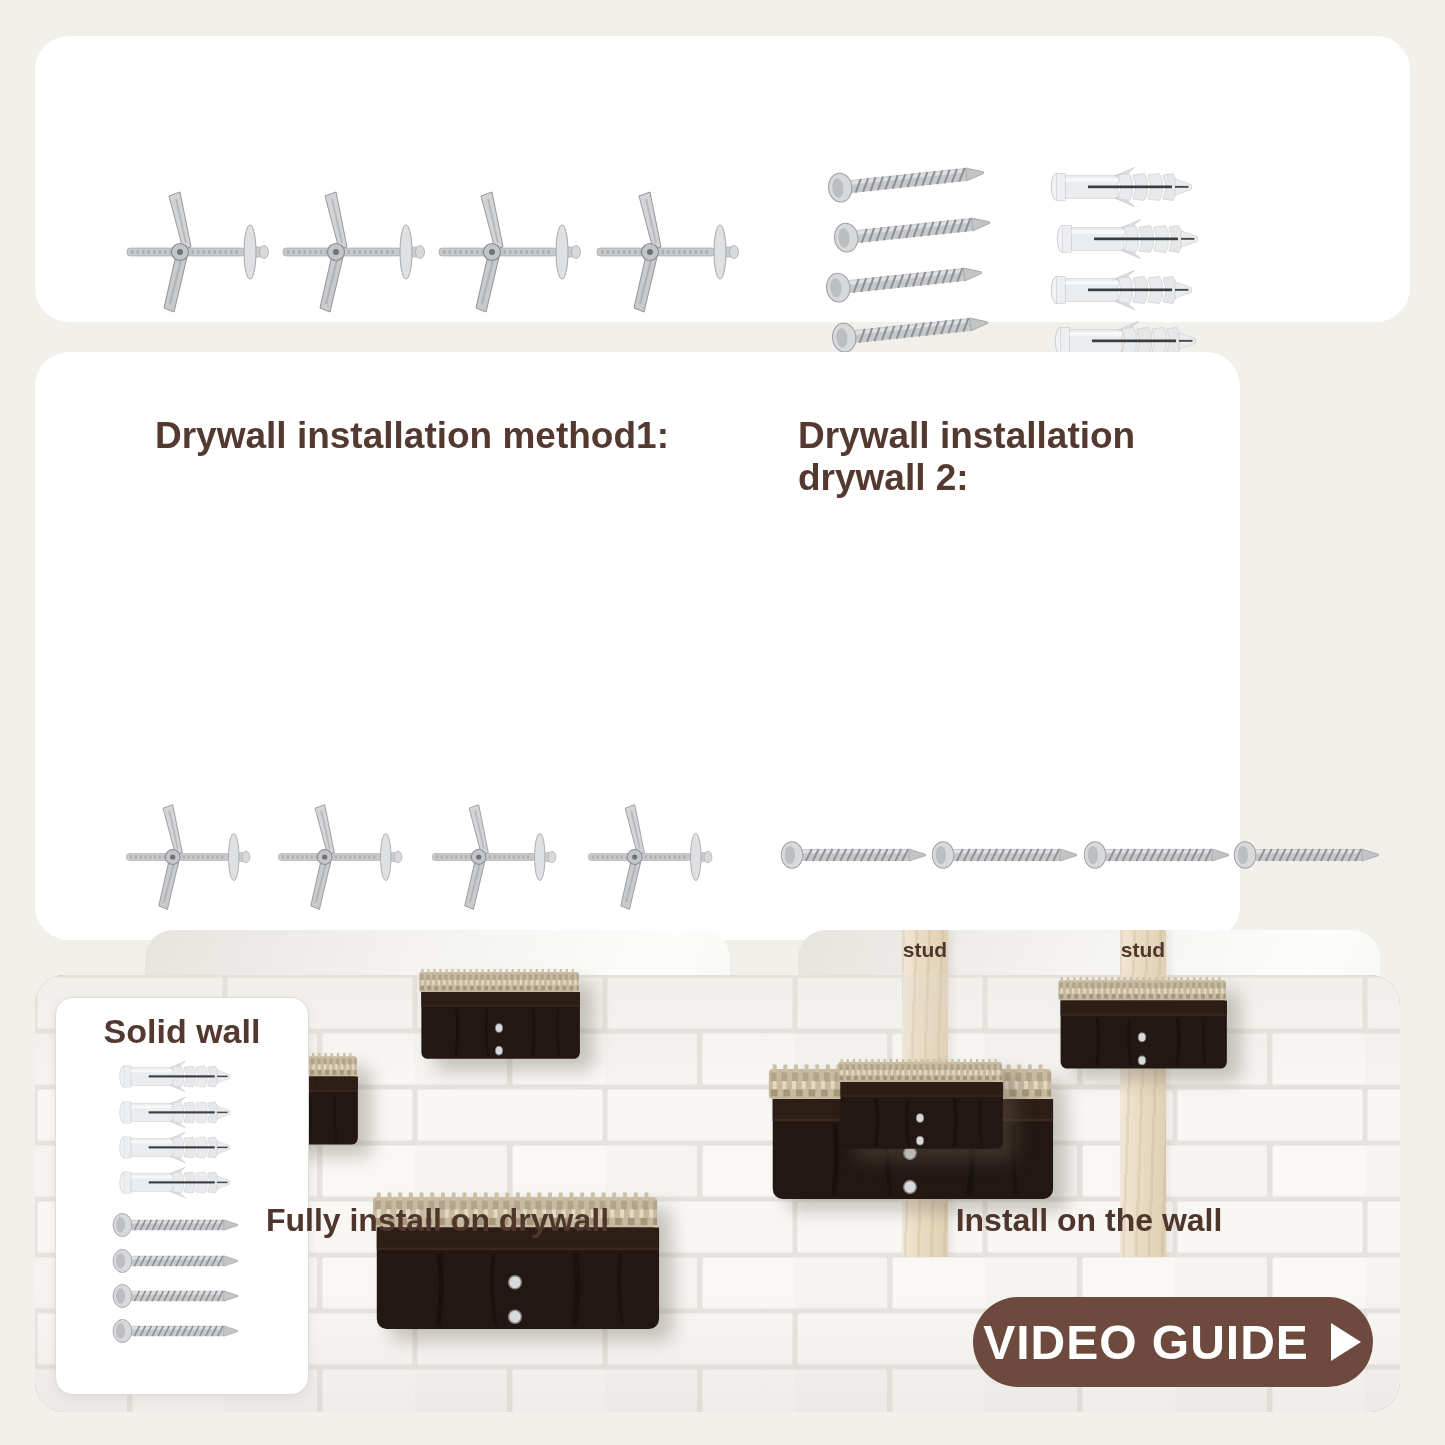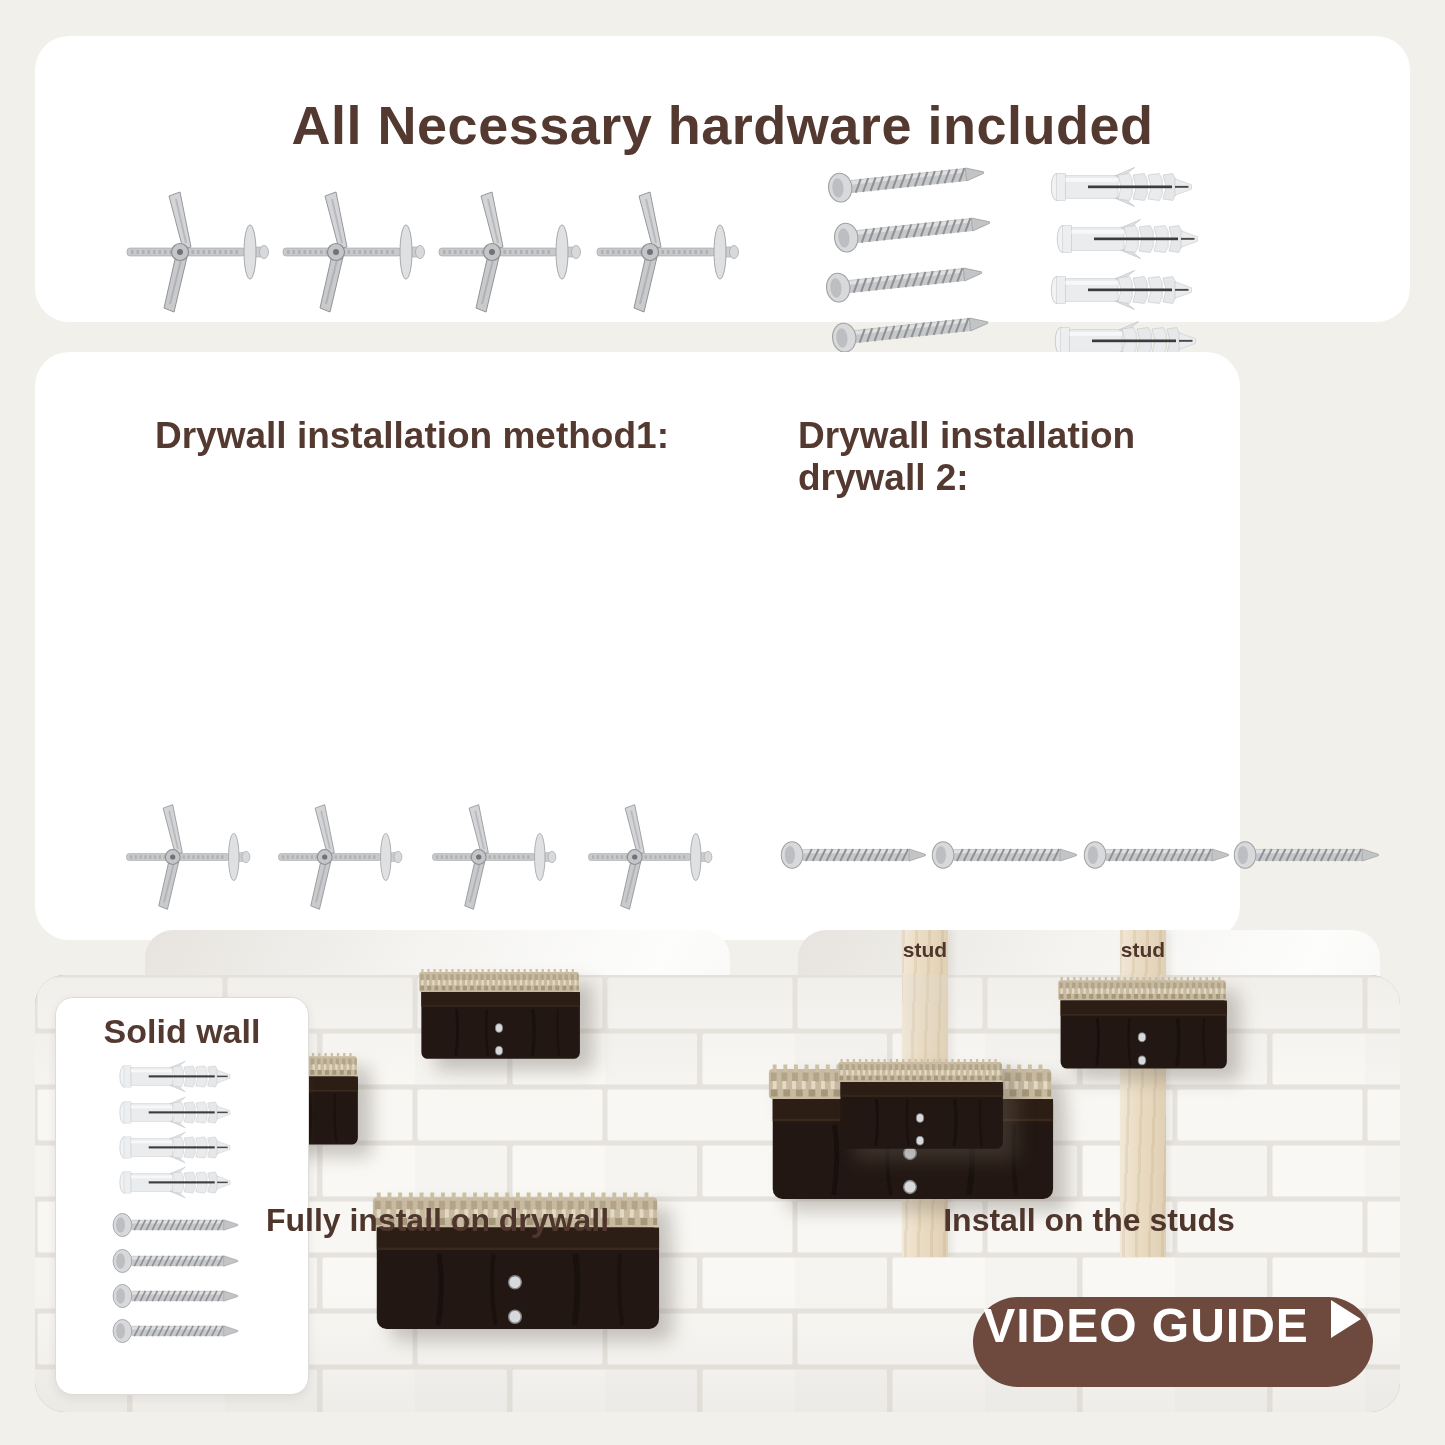--- a/index.html
+++ b/index.html
@@ -33,21 +33,21 @@
                 border-radius:30px;overflow:hidden;background:#a3a3a3;}
   .bricks{position:absolute;left:0;top:0;}
   .wall-shade{position:absolute;inset:0;z-index:1;
      background:linear-gradient(180deg,rgba(225,220,212,0.30),rgba(255,255,255,0) 26%,rgba(255,255,255,0) 72%,rgba(208,203,195,0.25));}
   #solid-card{position:absolute;left:20px;top:22px;width:252px;height:396px;z-index:4;
               background:#ffffff;border-radius:18px;border:1px solid #dedcd8;
               box-shadow:0 3px 10px rgba(120,110,95,0.12);}
   #solid-title{position:absolute;top:14px;left:0;width:100%;text-align:center;
                font-size:34px;font-weight:bold;color:#533930;}
   #video-btn{position:absolute;left:938px;top:322px;width:400px;height:90px;z-index:4;
-             background:#6d4a3d;border-radius:45px;display:flex;
+             background:#6d4a3d;border-radius:45px;display:flex;align-items:center;
              justify-content:center;gap:20px;cursor:pointer;border:none;}
   #video-btn span{color:#ffffff;font-size:48px;font-weight:bold;letter-spacing:1px;}
   .defs-holder{position:absolute;width:0;height:0;overflow:hidden;}
 </style>
 </head>
 <body>
 
 <svg class="defs-holder" aria-hidden="true">
   <defs>
     <symbol id="sym-toggle" viewBox="0 0 172 132">
@@ -105,21 +105,20 @@
       <path d="M258 68 q-3 32 2 70" stroke="#100a07" stroke-width="4" opacity="0.35" fill="none"></path>
       <circle cx="150" cy="96" r="6.5" fill="#d7d9db" stroke="#808285" stroke-width="1.4"></circle>
       <circle cx="150" cy="130" r="6.5" fill="#d7d9db" stroke="#808285" stroke-width="1.4"></circle>
     </symbol>
   </defs>
 </svg>
 
 <div id="page">
 
   <section class="card" id="card-hardware">
-    <h1 class="big-title">All Necessary hardware included</h1>
 
     <div class="hw" style="left:88px;top:150px;width:172px;height:132px;">
         <svg viewBox="0 0 172 132">
           <use href="#sym-toggle"></use>
         </svg>
       </div>
     <div class="hw" style="left:244px;top:150px;width:172px;height:132px;">
         <svg viewBox="0 0 172 132">
           <use href="#sym-toggle"></use>
         </svg>
@@ -246,21 +245,21 @@
       <div class="shelf" style="left:38px;top:124px;width:168px;height:100px;">
           <svg viewBox="0 0 300 150" preserveAspectRatio="none">
             <use href="#sym-shelf"></use>
           </svg>
         </div>
       <div class="shelf" style="left:258px;top:42px;width:172px;height:102px;">
           <svg viewBox="0 0 300 150" preserveAspectRatio="none">
             <use href="#sym-shelf"></use>
           </svg>
         </div>
-      <div class="panel-caption">Install on the studs</div>
+      <div class="panel-caption">Install on the wall</div>
     </div>
   </section>
 
   <section id="section-wall">
     <svg class="bricks" width="1365" height="437" viewBox="0 0 1365 437" preserveAspectRatio="xMidYMid slice">
       <defs>
         <pattern id="brickPat" width="190" height="112" patternUnits="userSpaceOnUse">
           <rect width="190" height="112" fill="#e6e3de"></rect>
           <rect x="2.5" y="2.5" width="185" height="51" rx="2" fill="#f8f7f4"></rect>
           <rect x="-93" y="58.5" width="185" height="51" rx="2" fill="#f5f4f1"></rect>

